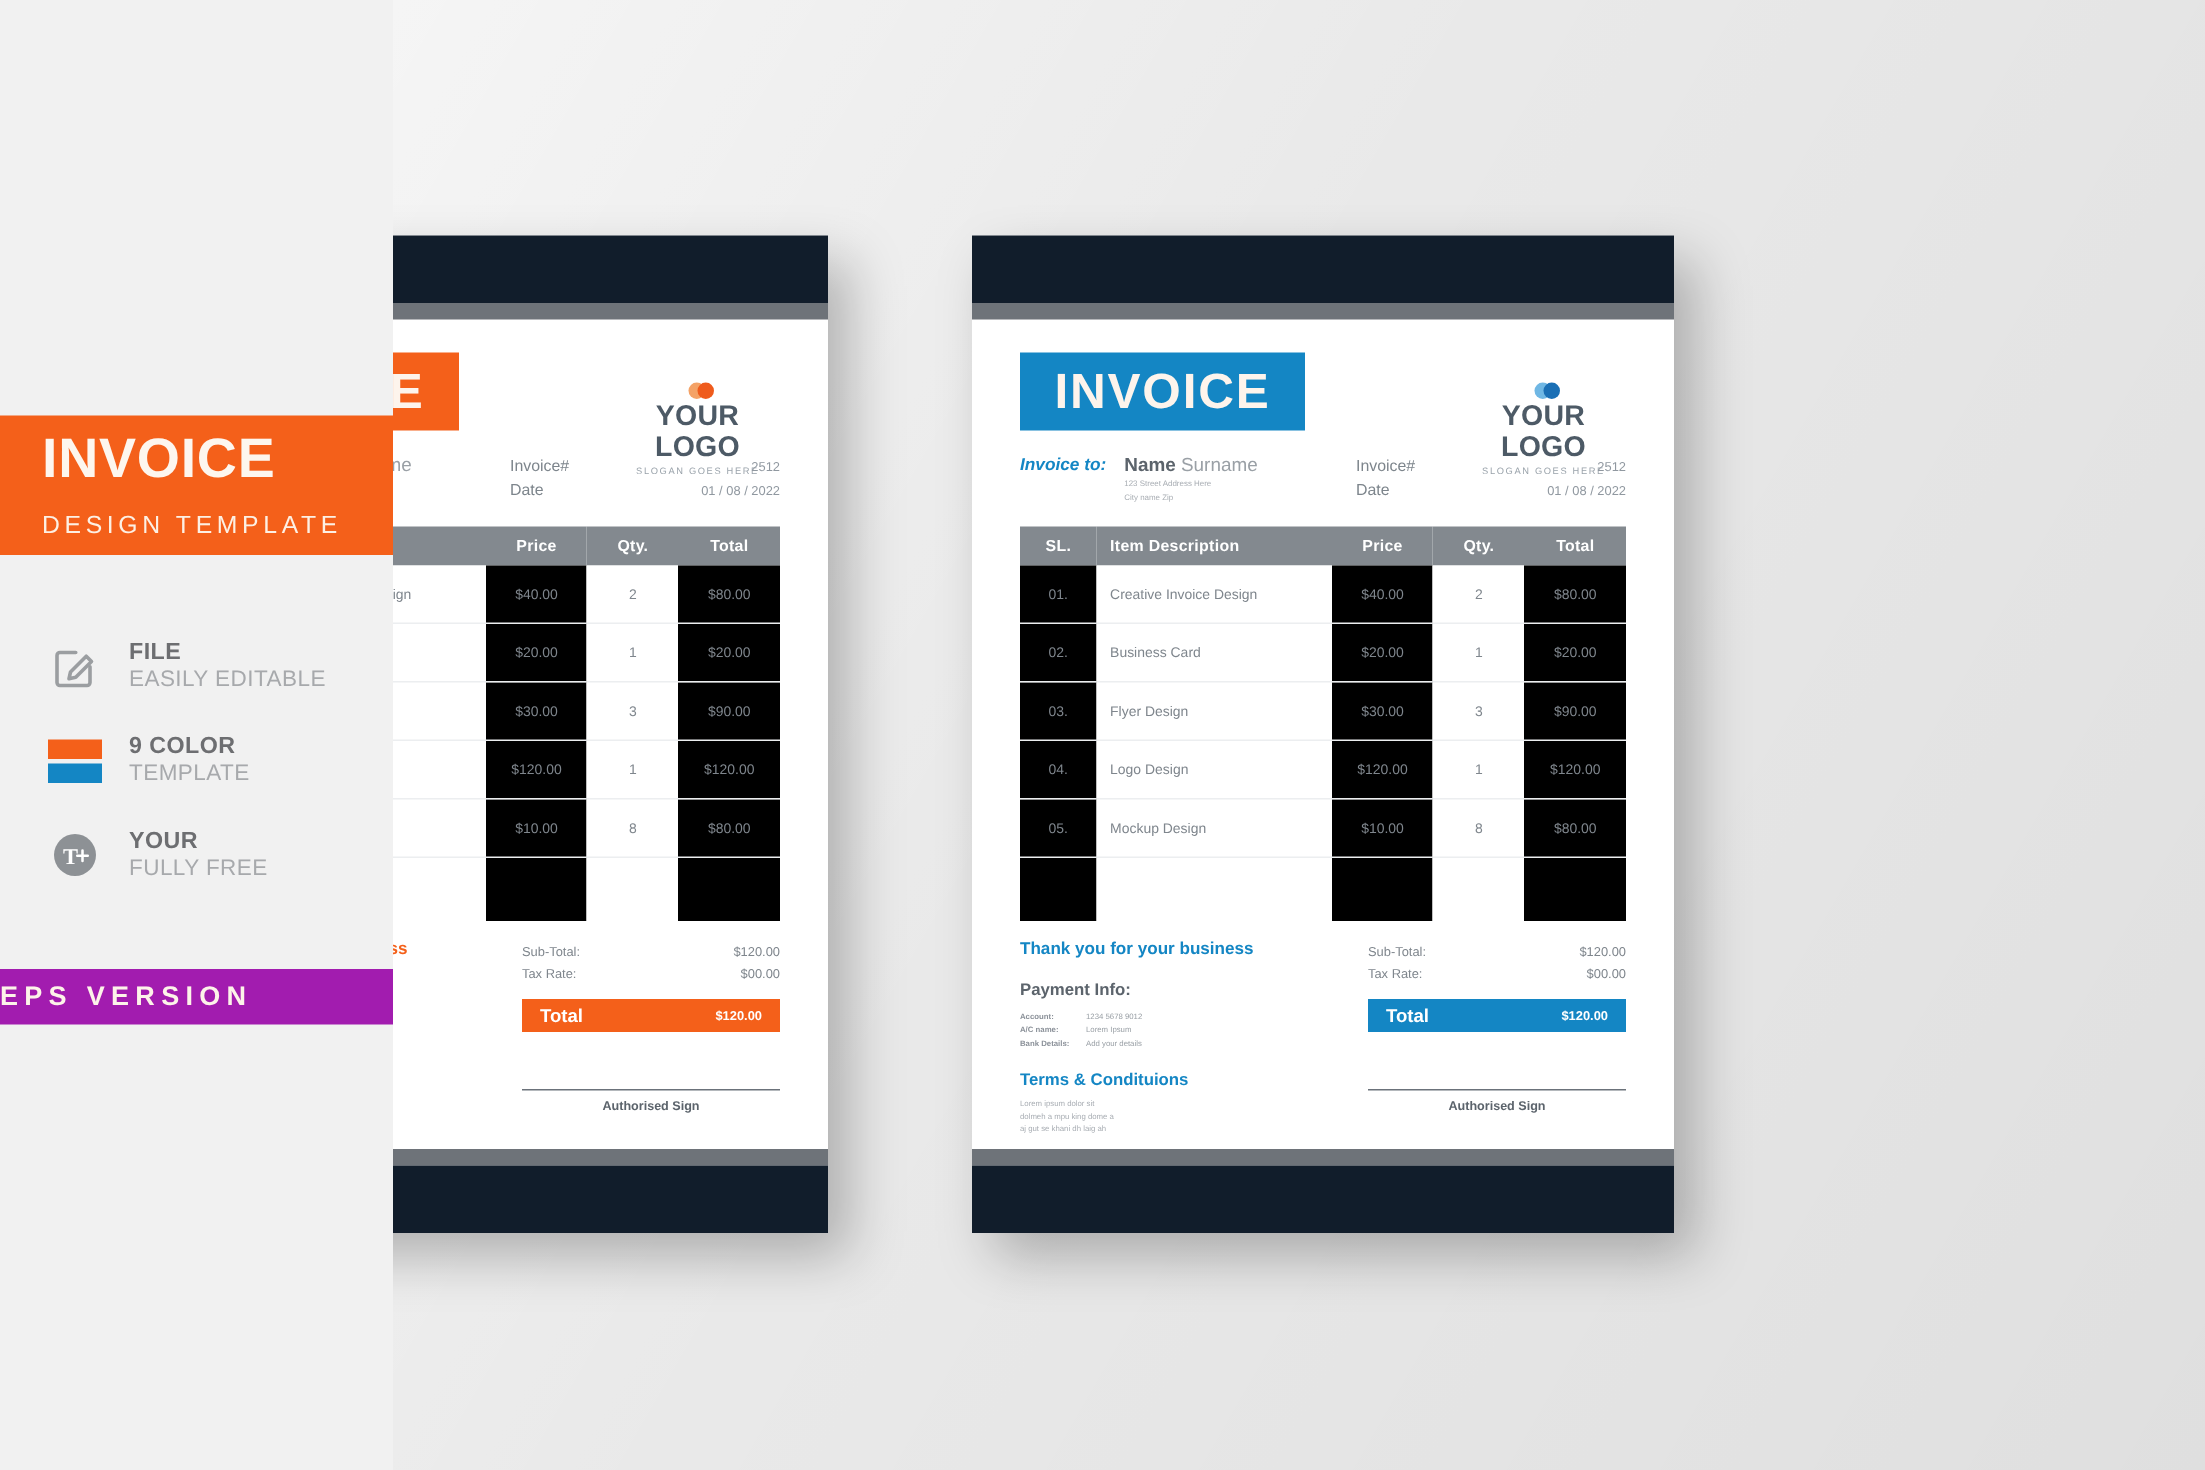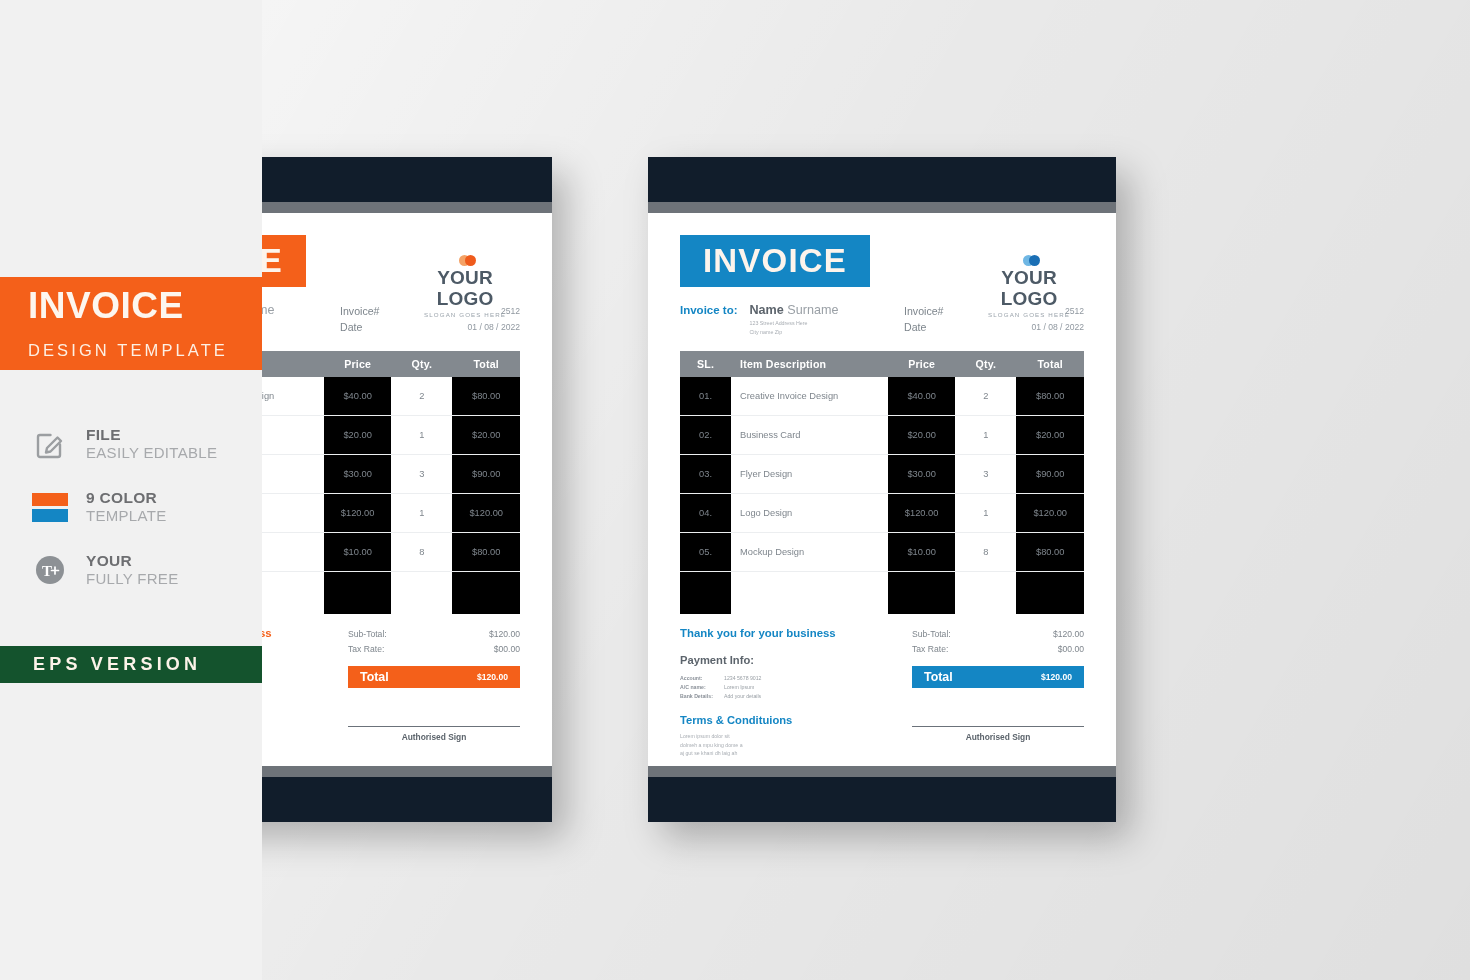--- a/index.html
+++ b/index.html
@@ -86,24 +86,23 @@
   }
   .swatch-stack { display: flex; flex-direction: column; gap: 3px; width: 36px; }
   .swatch { height: 13px; width: 36px; }
   .swatch-orange { background: #f4601a; }
   .swatch-blue   { background: #1486c4; }
 
   .eps-band {
     position: absolute;
     left: 0; top: 646px;
     width: 262px; height: 37px;
-    background: #14532d;
+    background: #a21caf;
     display: flex;
     align-items: center;
-    padding-left: 33px;
     box-sizing: border-box;
   }
   .eps-band span {
     color: #fdf3e9;
     font-size: 18px;
     font-weight: bold;
     letter-spacing: 4.2px;
   }
 
   
@@ -224,20 +223,21 @@
     margin-top: 10px;
     height: 40px;
   }
   .billto { display: flex; align-items: flex-start; }
   .billto-label {
     font-size: 11.5px;
     font-weight: bold;
     margin-right: 12px;
     padding-top: 1px;
     white-space: nowrap;
+    font-style: italic;
   }
   .label-orange { color: #f4601a; }
   .label-blue   { color: #1486c4; }
   .billto-name {
     font-size: 12.6px;
     color: #9aa0a6;
     line-height: 1.15;
   }
   .billto-name b { color: #5c646c; font-weight: bold; }
   .billto-addr {

